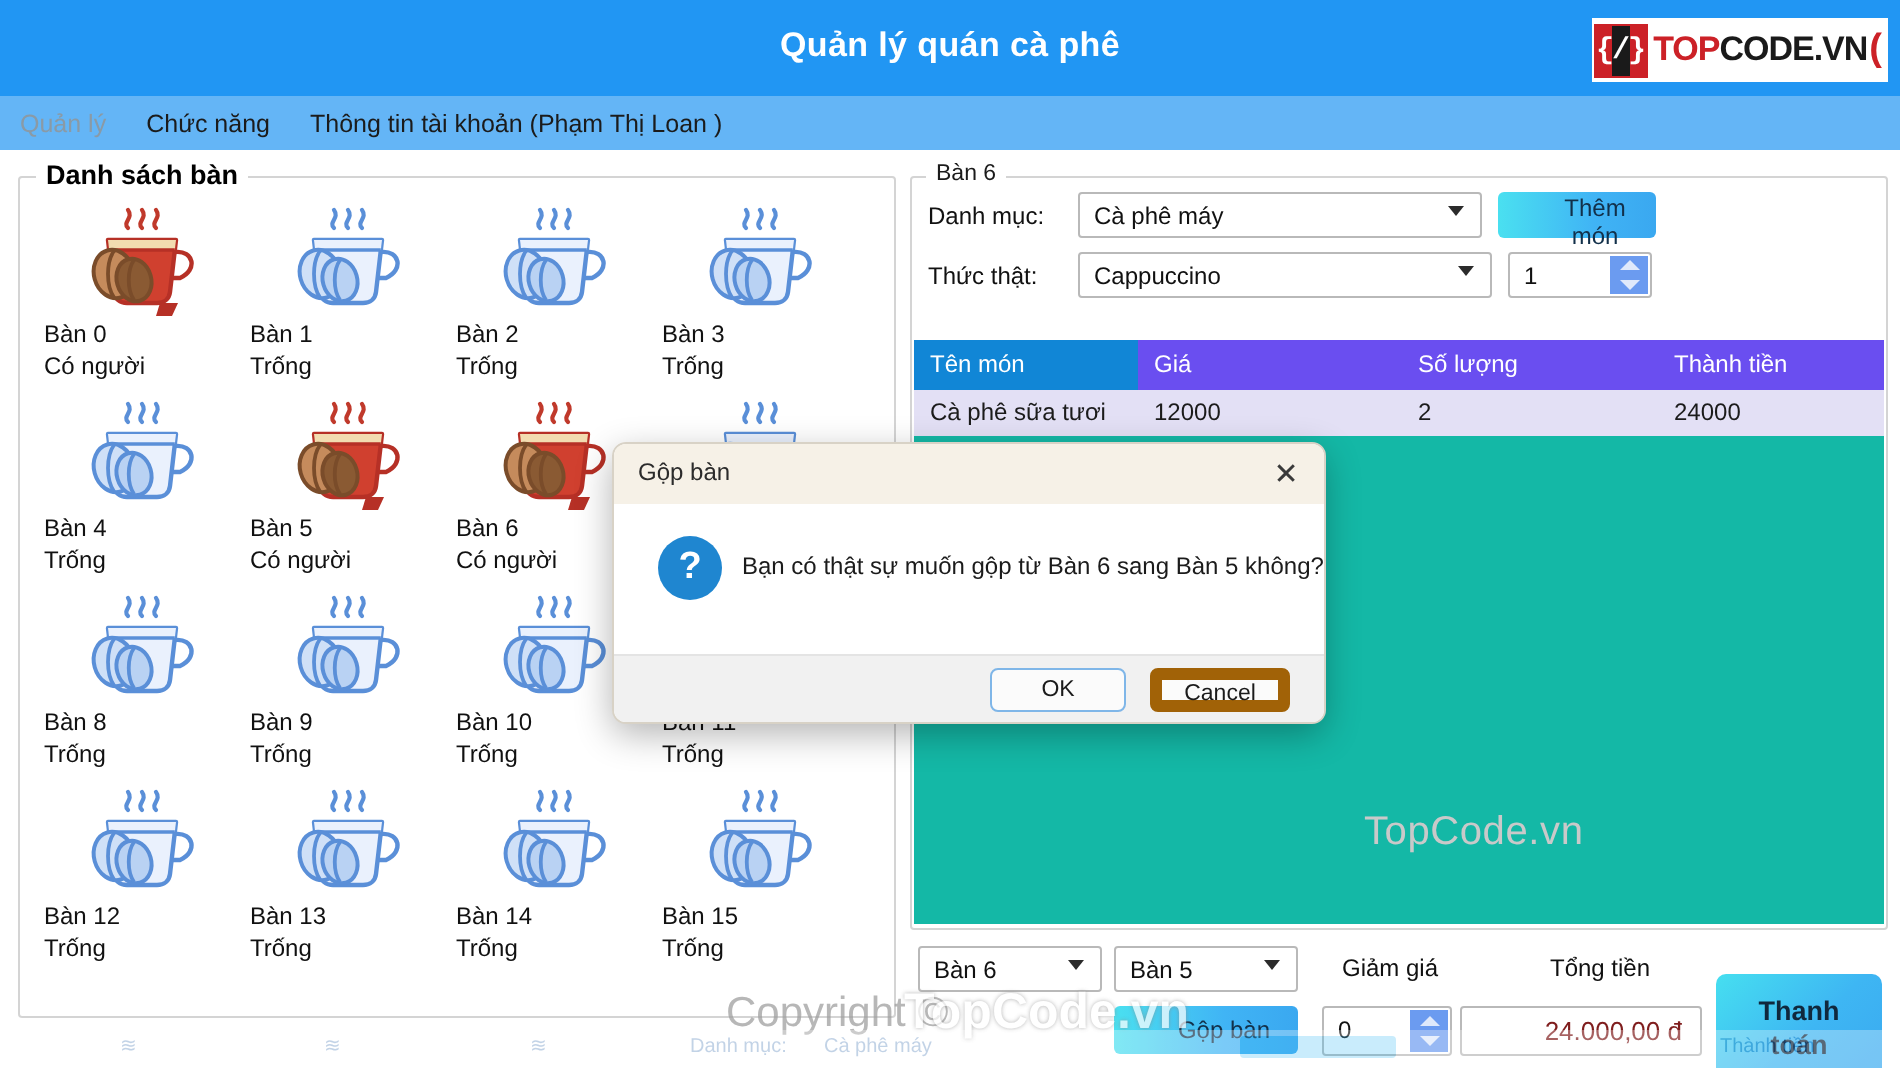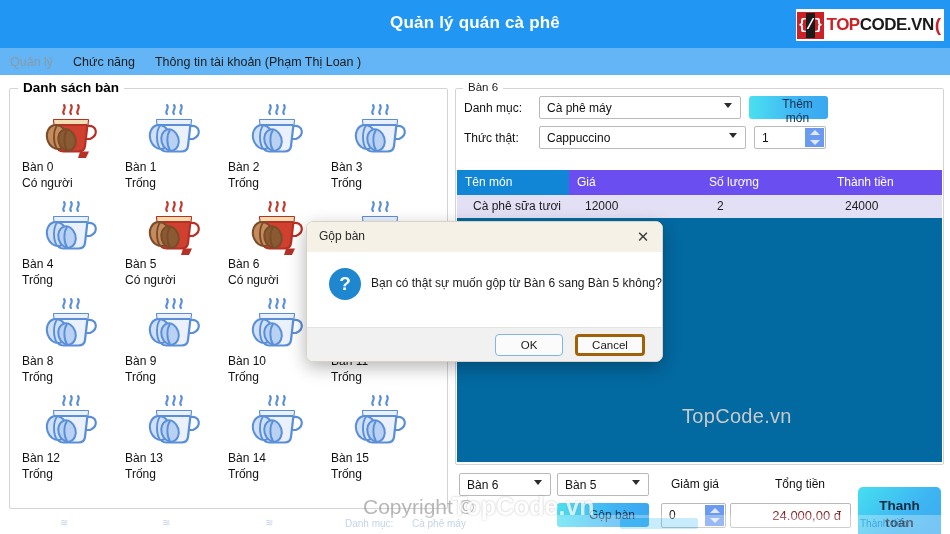--- a/index.html
+++ b/index.html
@@ -103,29 +103,29 @@
     position:absolute;background:#ffffff;border:1px solid #b9b9b9;border-radius:2px;
     box-sizing:border-box;
   }
   .spin .sval{position:absolute;left:7px;top:4px;font-size:12px;color:#111;}
   .spin .sbtns{position:absolute;right:1px;top:1px;bottom:1px;width:19px;background:#6b9bf0;
     display:flex;flex-direction:column;align-items:center;justify-content:space-around;}
   .spin .up{width:0;height:0;border-left:5px solid transparent;border-right:5px solid transparent;border-bottom:5px solid #dfe9fb;}
   .spin .dn{width:0;height:0;border-left:5px solid transparent;border-right:5px solid transparent;border-top:5px solid #dfe9fb;}
 
   
-  .dg{position:absolute;left:1px;top:81px;width:485px;height:292px;background:#0369a1;overflow:hidden;}
+  .dg{position:absolute;left:1px;top:81px;width:485px;height:292px;background:#14b8a6;overflow:hidden;}
   .dg-head{display:flex;height:25px;}
   .dg-head div{
     font-size:12px;color:#ffffff;padding:5px 0 0 8px;box-sizing:border-box;
     background:#6a4ef0;height:25px;
   }
   .dg-head div.sel{background:#1186d6;}
   .dg-row{display:flex;height:23px;background:#e3e0f5;}
-  .dg-row div{font-size:12px;color:#1b1b1b;padding:4px 0 0 16px;box-sizing:border-box;}
+  .dg-row div{font-size:12px;color:#1b1b1b;padding:4px 0 0 8px;box-sizing:border-box;}
   .c1{width:112px;} .c2{width:132px;} .c3{width:128px;} .c4{width:113px;}
 
   
   .bottom{position:absolute;left:455px;top:398px;width:490px;height:60px;}
   .total-box{
     position:absolute;background:#ffffff;border:1px solid #b9b9b9;border-radius:2px;
     box-sizing:border-box;text-align:right;
   }
   .total-box span{position:absolute;right:9px;top:4px;font-size:13px;font-weight:normal;color:#7f1d1d;}
   .pay-btn{
@@ -181,21 +181,21 @@
     position:absolute;left:22px;top:16px;width:32px;height:32px;border-radius:50%;
     background:#1f86d0;color:#ffffff;font-size:19px;font-weight:bold;
     display:flex;align-items:center;justify-content:center;
   }
   .dlg-msg{position:absolute;left:64px;top:24px;font-size:12px;color:#1b1b1b;white-space:nowrap;}
   .dlg-foot{
     position:absolute;left:0;top:105px;width:355px;height:34px;background:#f1f1f1;
     border-top:1px solid #e4e4e4;
   }
   .dlg-btn{
-    position:absolute;top:6px;height:22px;background:#fbfbfb;border:3px solid #a16207;
+    position:absolute;top:6px;height:22px;background:#fbfbfb;border:6px solid #a16207;
     border-radius:4px;font-size:11.5px;color:#1b1b1b;cursor:pointer;
     font-family:"Liberation Sans",sans-serif;
   }
   .dlg-btn.primary{border:1px solid #7fb6e8;}
 </style>
 </head>
 <body>
 
 <div class="titlebar">
   <div class="app-title">Quản lý quán cà phê</div>

